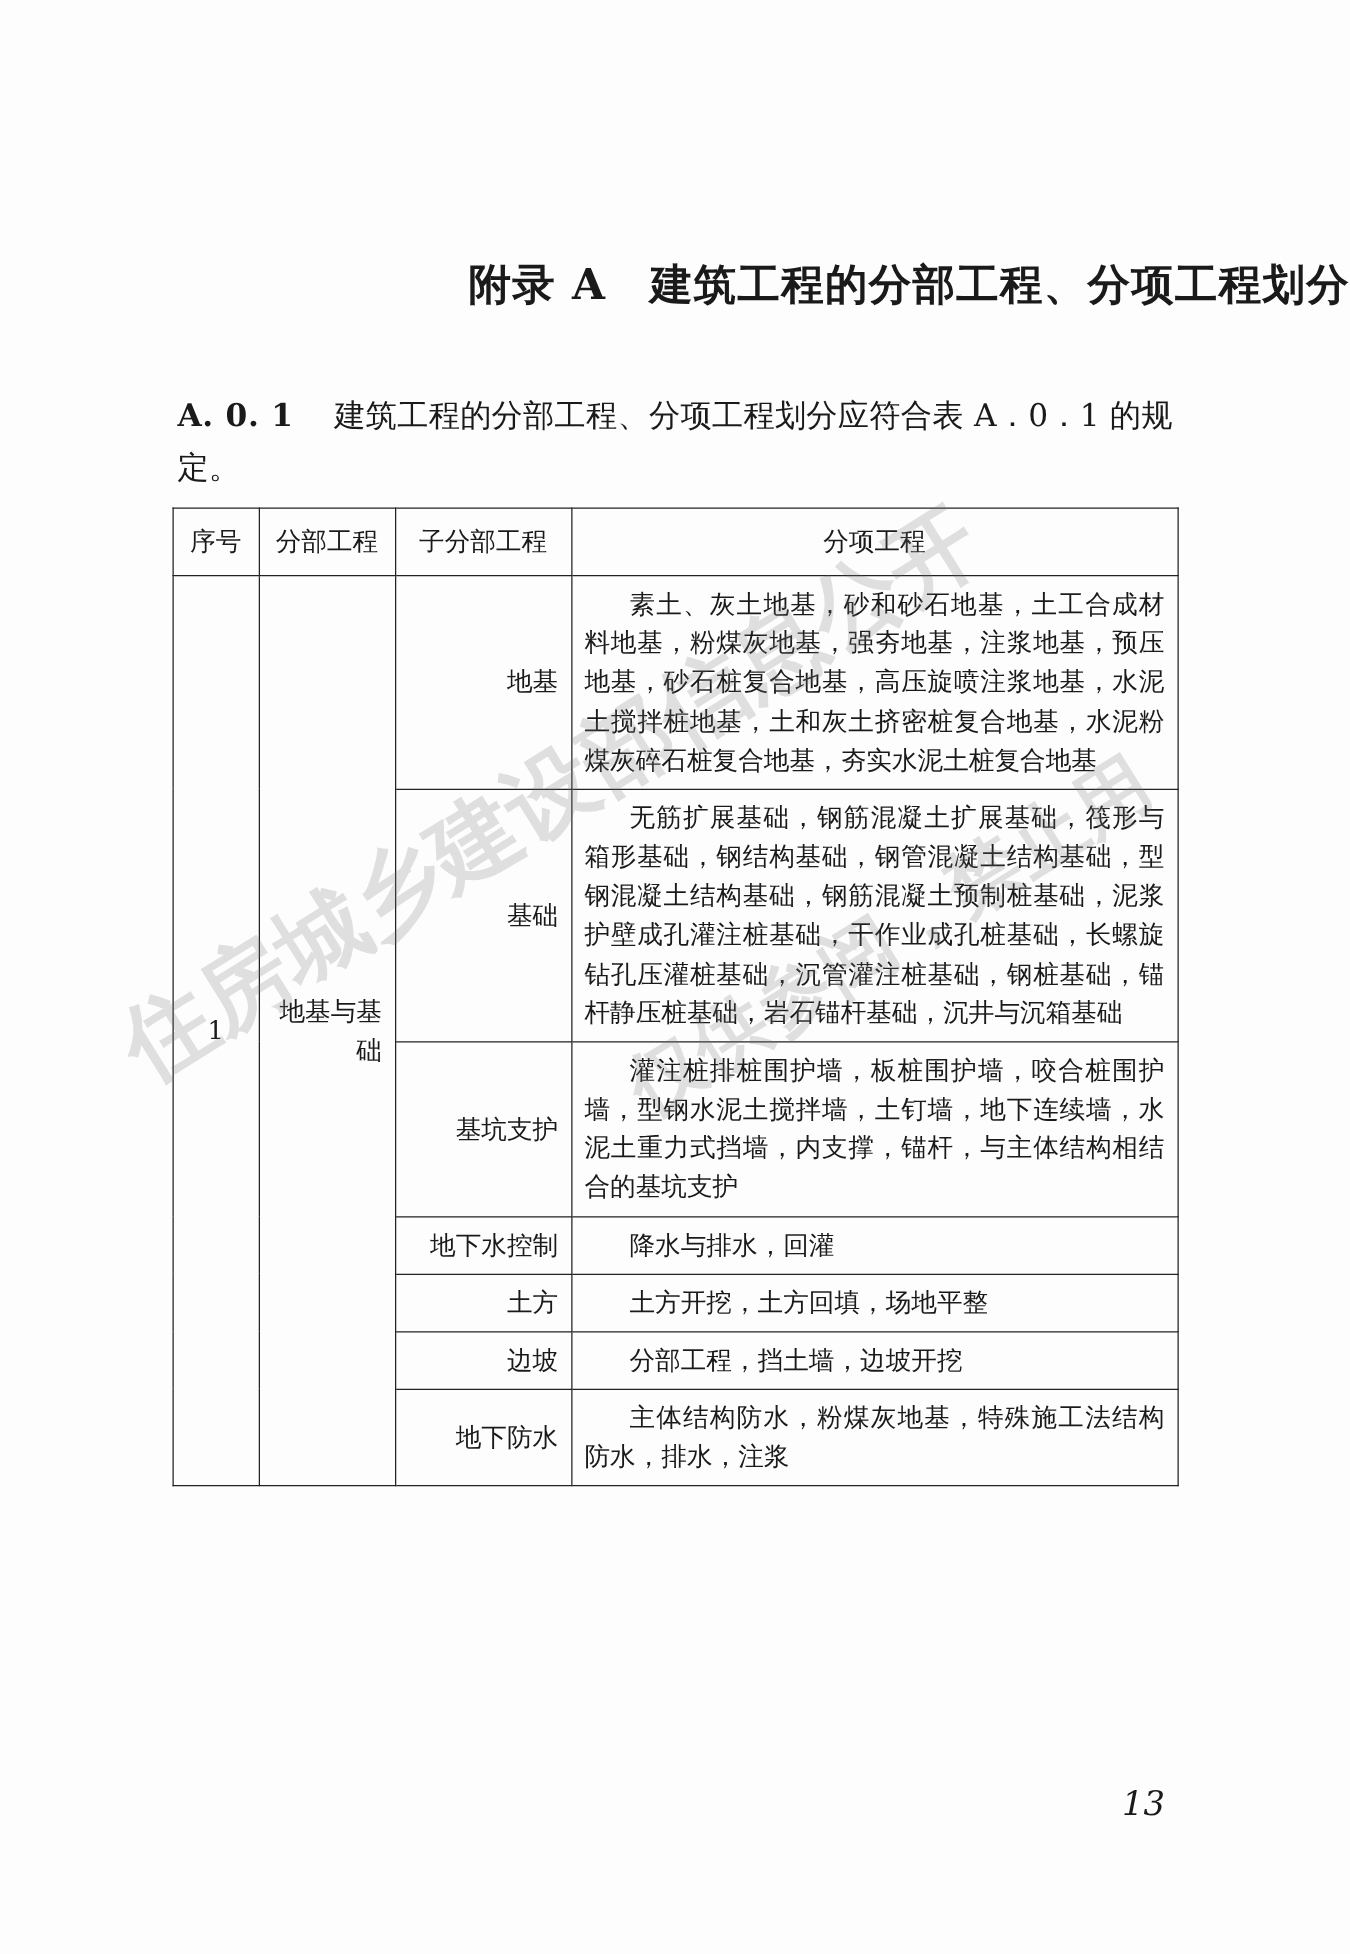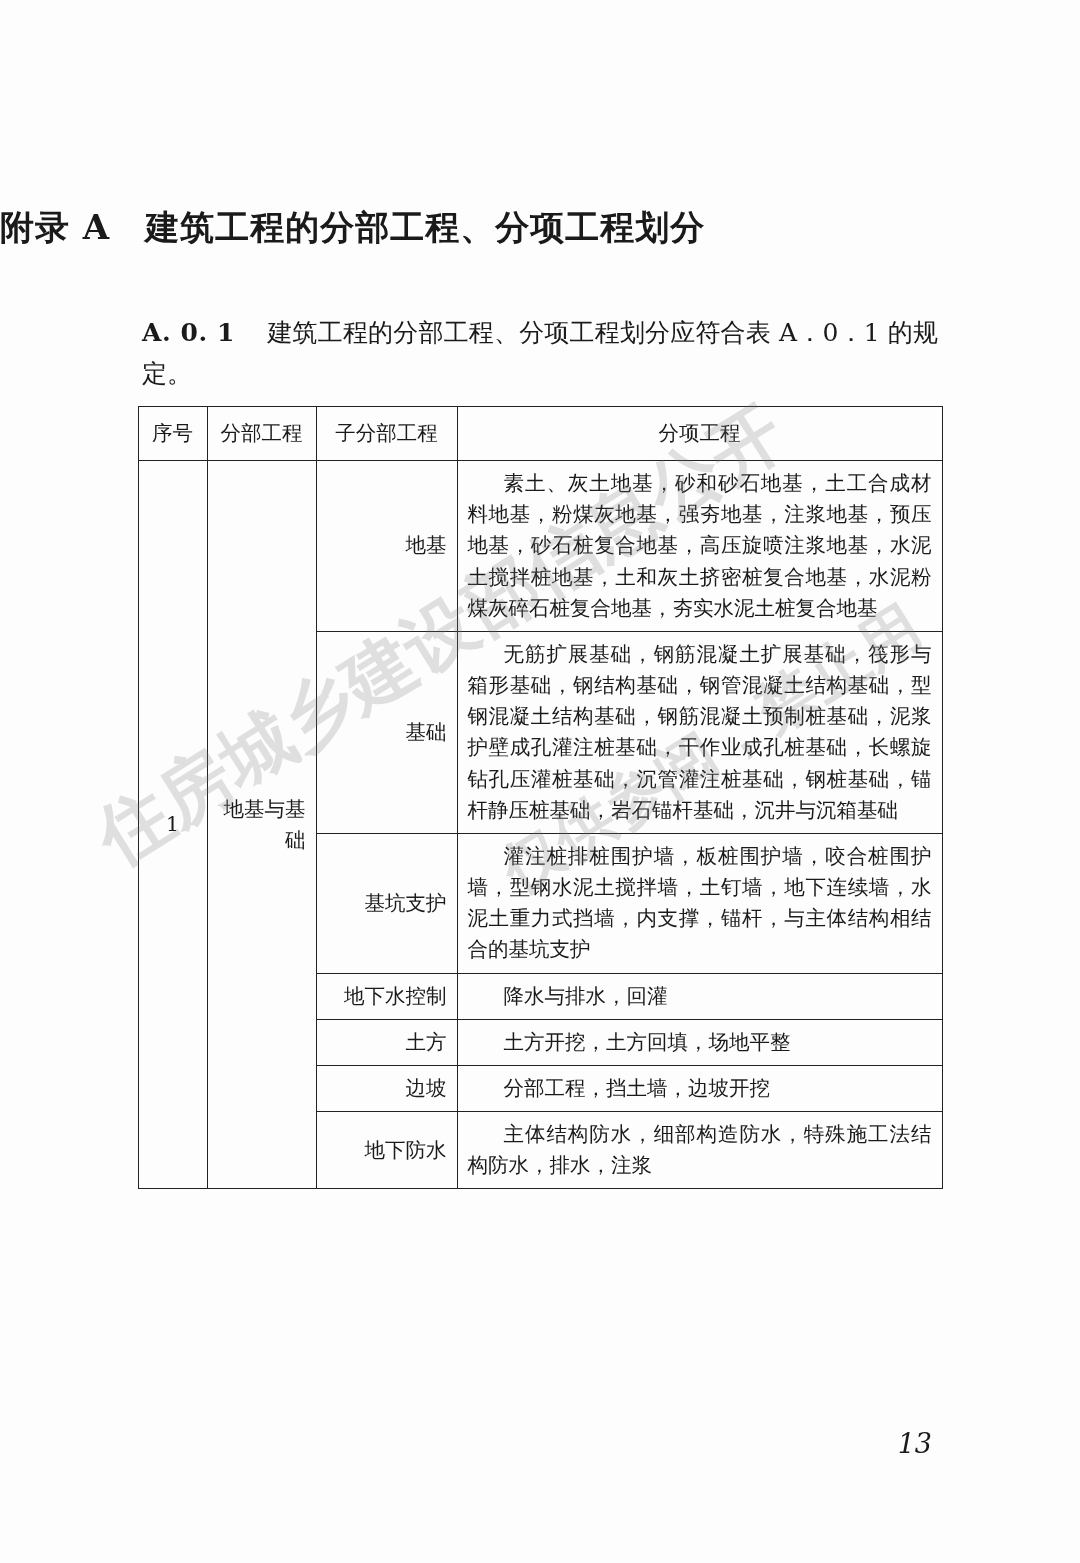--- a/index.html
+++ b/index.html
@@ -55,21 +55,21 @@
     transform-origin: left bottom;
   }
   .content {
     position: relative;
     z-index: 2;
     padding: 0;
   }
   h1.appendix-title {
     font-size: 34px;
     font-weight: bold;
-    text-align: left;
+    text-align: right;
     margin: 205px 0 0 0;
     letter-spacing: 1px;
     font-family: "DejaVu Serif", "Liberation Serif", serif;
   }
   .para {
     margin: 62px 142px 12px 142px;
     font-size: 25px;
     line-height: 1.62;
     text-align: justify;
     text-indent: 0;
@@ -172,21 +172,21 @@
         <tr>
           <td class="c-sub">土方</td>
           <td class="c-items indent">土方开挖，土方回填，场地平整</td>
         </tr>
         <tr>
           <td class="c-sub">边坡</td>
           <td class="c-items indent">分部工程，挡土墙，边坡开挖</td>
         </tr>
         <tr>
           <td class="c-sub">地下防水</td>
-          <td class="c-items indent">主体结构防水，细部构造防水，特殊施工法结构防水，排水，注浆</td>
+          <td class="c-items indent">主体结构防水，粉煤灰地基，特殊施工法结构防水，排水，注浆</td>
         </tr>
       </tbody>
     </table>
 
   </div>
 
   <div class="pagenum">13</div>
 </div>
 
 </body></html>

